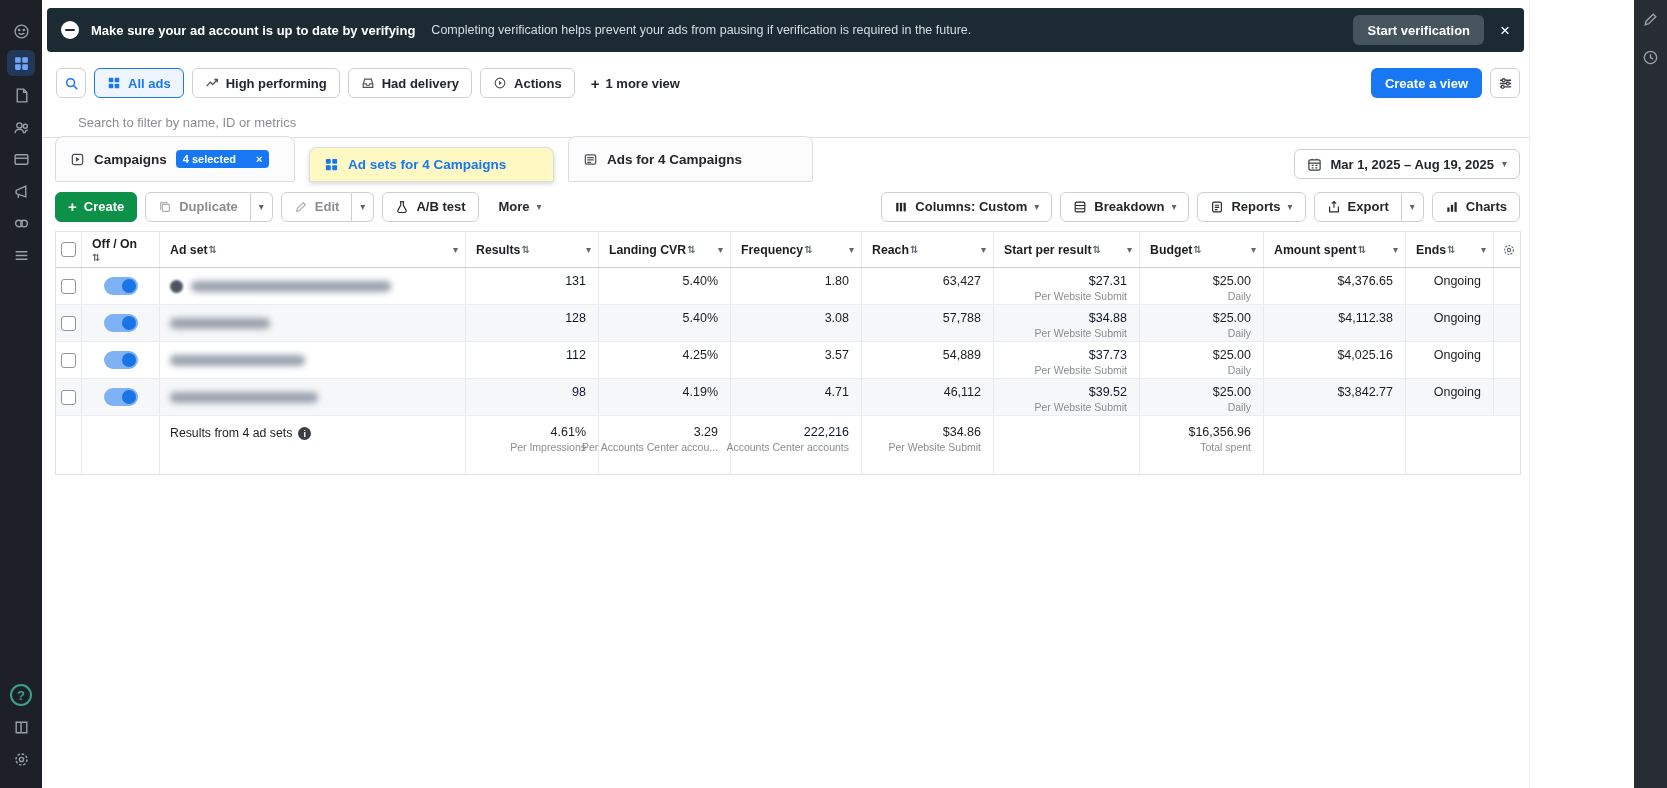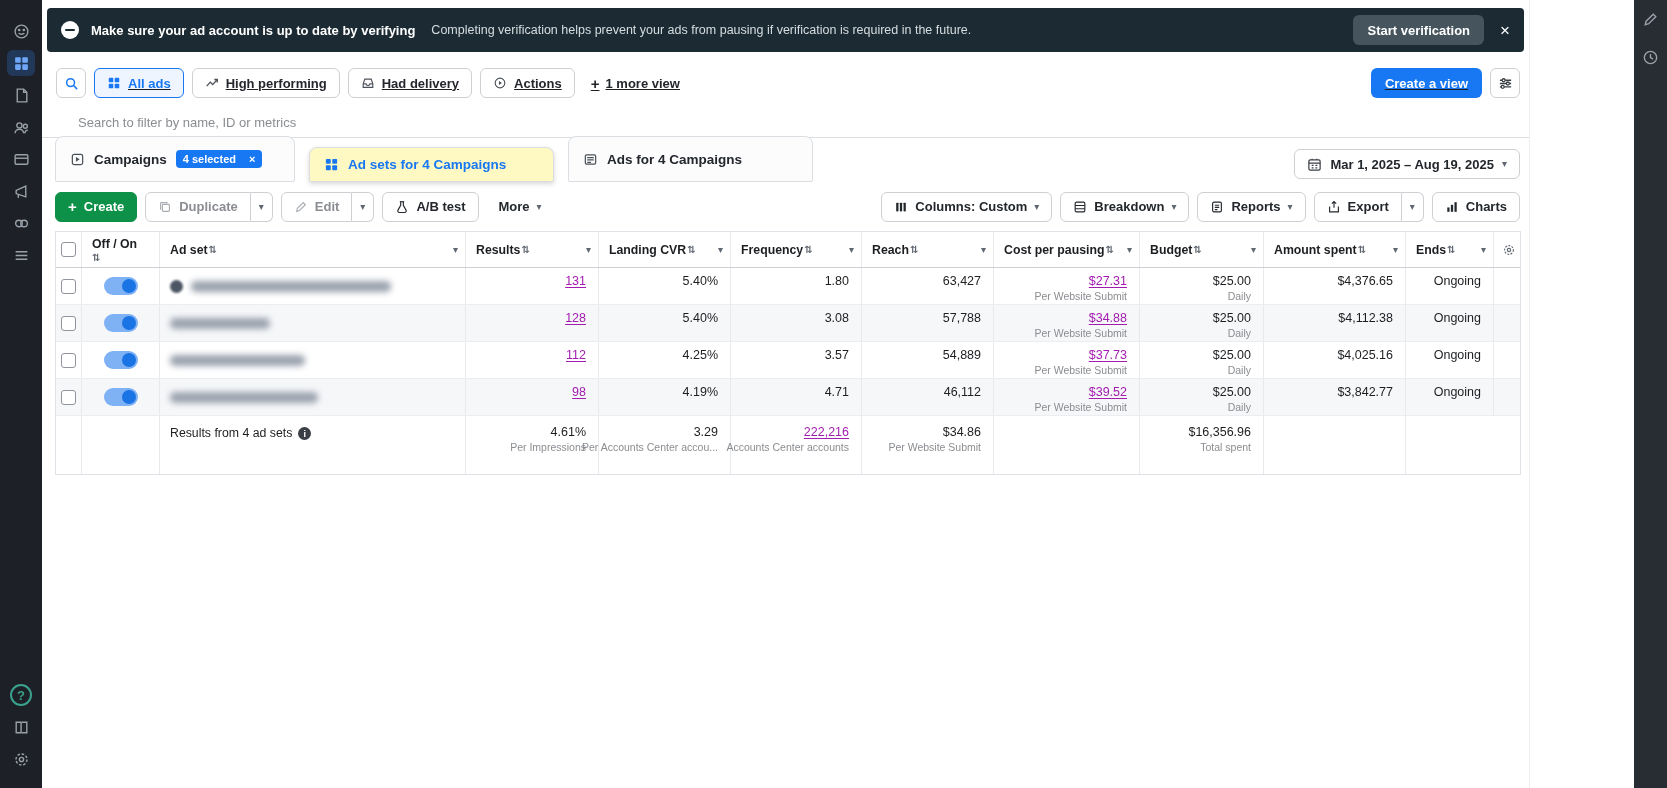--- a/index.html
+++ b/index.html
@@ -32,21 +32,21 @@
   .banner-dash { width:18px; height:18px; border-radius:50%; background:#fff; position:relative; flex:0 0 auto; }
   .banner-dash::after { content:""; position:absolute; left:4px; top:8px; width:10px; height:2.4px; background:#1c2b33; border-radius:2px; }
   .banner-bold { font-size:13px; font-weight:700; margin-left:12px; white-space:nowrap; }
   .banner-msg { font-size:12.5px; color:#d6dde1; margin-left:16px; white-space:nowrap; }
   .banner-spacer { flex:1; }
   .btn-verify { background:#45545d; color:#fff; border:none; border-radius:6px; height:30px; padding:4px 14px;
     font-size:13px; font-weight:600; font-family:inherit; cursor:pointer; white-space:nowrap; }
   .banner-close { margin-left:16px; font-size:17px; color:#fff; cursor:pointer; line-height:1; }
 
   
-  .views-row { display:flex; align-items:center; gap:8px; margin:16px 9px 0 14px; height:30px;text-decoration:underline; }
+  .views-row { display:flex; align-items:center; gap:8px; margin:16px 9px 0 14px; height:30px; }
   .icon-btn { width:30px; height:30px; border:1px solid #ced0d4; border-radius:6px; background:#fff;
     display:flex; align-items:center; justify-content:center; cursor:pointer; color:#3a3f45; flex:0 0 auto; }
   .icon-btn svg { width:15px; height:15px; }
   .icon-btn.blue { color:#1877f2; }
   .pill { display:inline-flex; align-items:center; gap:7px; height:30px; padding:0 12px; border:1px solid #ced0d4;
     border-radius:6px; background:#fff; font-size:13px; font-weight:600; color:#23272c; cursor:pointer; white-space:nowrap; }
   .pill svg { width:14px; height:14px; color:#4b5158; }
   .pill.selected { border-color:#1877f2; color:#1877f2; background:#eef5ff; }
   .pill.selected svg { color:#1877f2; }
   .more-view { display:inline-flex; align-items:center; gap:6px; font-size:13px; font-weight:600; color:#23272c;
@@ -64,21 +64,21 @@
   .tabs-row { display:flex; align-items:flex-end; margin:8px 9px 0 13px; height:36px; }
   .tab { display:inline-flex; align-items:center; gap:9px; height:46px; padding:0 14px; margin-right:14px;
     border:1px solid #dadde1; border-radius:8px 8px 2px 2px; background:#fcfcfd; font-size:13.5px; font-weight:600;
     color:#23272c; cursor:pointer; white-space:nowrap; }
   .tab svg { width:15px; height:15px; color:#4b5158; flex:0 0 auto; }
   .tab.active { height:35px; background:#fef9c3; color:#1877f2; box-shadow:0 2px 5px rgba(0,0,0,.16); }
   .tab.active svg { color:#1877f2; }
   .tab-campaigns { min-width:240px; }
   .tab-adsets { min-width:245px; }
   .tab-ads { min-width:245px; }
-  .sel-badge { display:inline-flex; align-items:center; gap:13px; background:#1877f2; color:#fff; border-radius:4px;
+  .sel-badge { display:inline-flex; align-items:center; gap:20px; background:#1877f2; color:#fff; border-radius:4px;
     font-size:11px; font-weight:600; padding:3px 7px; cursor:pointer; }
   .sel-badge .x { font-size:11px; }
   .date-btn { margin-left:auto; align-self:center; display:inline-flex; align-items:center; gap:8px;
     border:1px solid #ced0d4; border-radius:6px; height:30px; padding:0 12px; background:#fff;
     font-size:13px; font-weight:600; color:#23272c; cursor:pointer; white-space:nowrap; }
   .date-btn svg { width:15px; height:15px; color:#3a3f45; }
 
   
   .toolbar { display:flex; align-items:center; gap:8px; margin:9px 9px 0 13px; height:31px; }
   .btn { display:inline-flex; align-items:center; gap:7px; height:30px; padding:0 12px; border:1px solid #ced0d4;
@@ -109,21 +109,21 @@
     color:#1c1e21; padding:0 7px 0 10px; cursor:pointer; }
   .th .lbl { display:flex; align-items:center; gap:1px; white-space:nowrap; overflow:hidden; }
   .sort { font-size:10px; color:#606770; }
   .hcaret { font-size:10px; color:#606770; }
   .th.stacked { flex-direction:column; align-items:flex-start; justify-content:center; gap:1px; }
   .cell { display:flex; align-items:center; padding:0 10px; }
   .cell.cc { justify-content:center; padding:0; }
   .num { display:flex; flex-direction:column; align-items:flex-end; justify-content:flex-start;
     padding:6px 12px 0 8px; }
   .num .val { white-space:nowrap; }
-  .lnk { text-decoration:underline; text-underline-offset:2px; color:#a21caf; cursor:pointer; white-space:nowrap; }
+  .lnk { text-underline-offset:2px; color:#0f172a; cursor:pointer; white-space:nowrap; }
   .sub { font-size:10.5px; color:#8a8d91; margin-top:2px; white-space:nowrap; }
   .checkbox { width:15px; height:15px; border:1px solid #90949c; border-radius:3px; background:#fff; cursor:pointer; }
   .toggle { width:34px; height:18px; border-radius:9px; background:#7fb1f5; position:relative; display:inline-block; cursor:pointer; }
   .toggle .knob { position:absolute; right:2px; top:2px; width:14px; height:14px; border-radius:50%; background:#1b74e4; }
   .avatar-dot { width:13px; height:13px; border-radius:50%; background:#4b5563; filter:blur(1px); margin-right:8px; flex:0 0 auto; }
   .blurbar { height:11px; border-radius:5px; background:#9aa2ae; filter:blur(3px); }
   .w1 { width:200px; } .w2 { width:100px; } .w3 { width:135px; } .w4 { width:148px; }
   .gear-cell { display:flex; align-items:center; justify-content:center; color:#606770; cursor:pointer; }
   .gear-cell svg { width:14px; height:14px; }
   .summary .cell.cname { align-items:flex-start; padding-top:10px; gap:6px; font-size:12.3px; }
@@ -439,21 +439,21 @@
         </div>
         <div class="th">
           <span class="lbl">
               <span>Reach</span>
               <span class="sort">⇅</span>
             </span>
           <span class="hcaret">▾</span>
         </div>
         <div class="th">
           <span class="lbl">
-              <span>Cost per pausing</span>
+              <span>Start per result</span>
               <span class="sort">⇅</span>
             </span>
           <span class="hcaret">▾</span>
         </div>
         <div class="th">
           <span class="lbl">
               <span>Budget</span>
               <span class="sort">⇅</span>
             </span>
           <span class="hcaret">▾</span>

